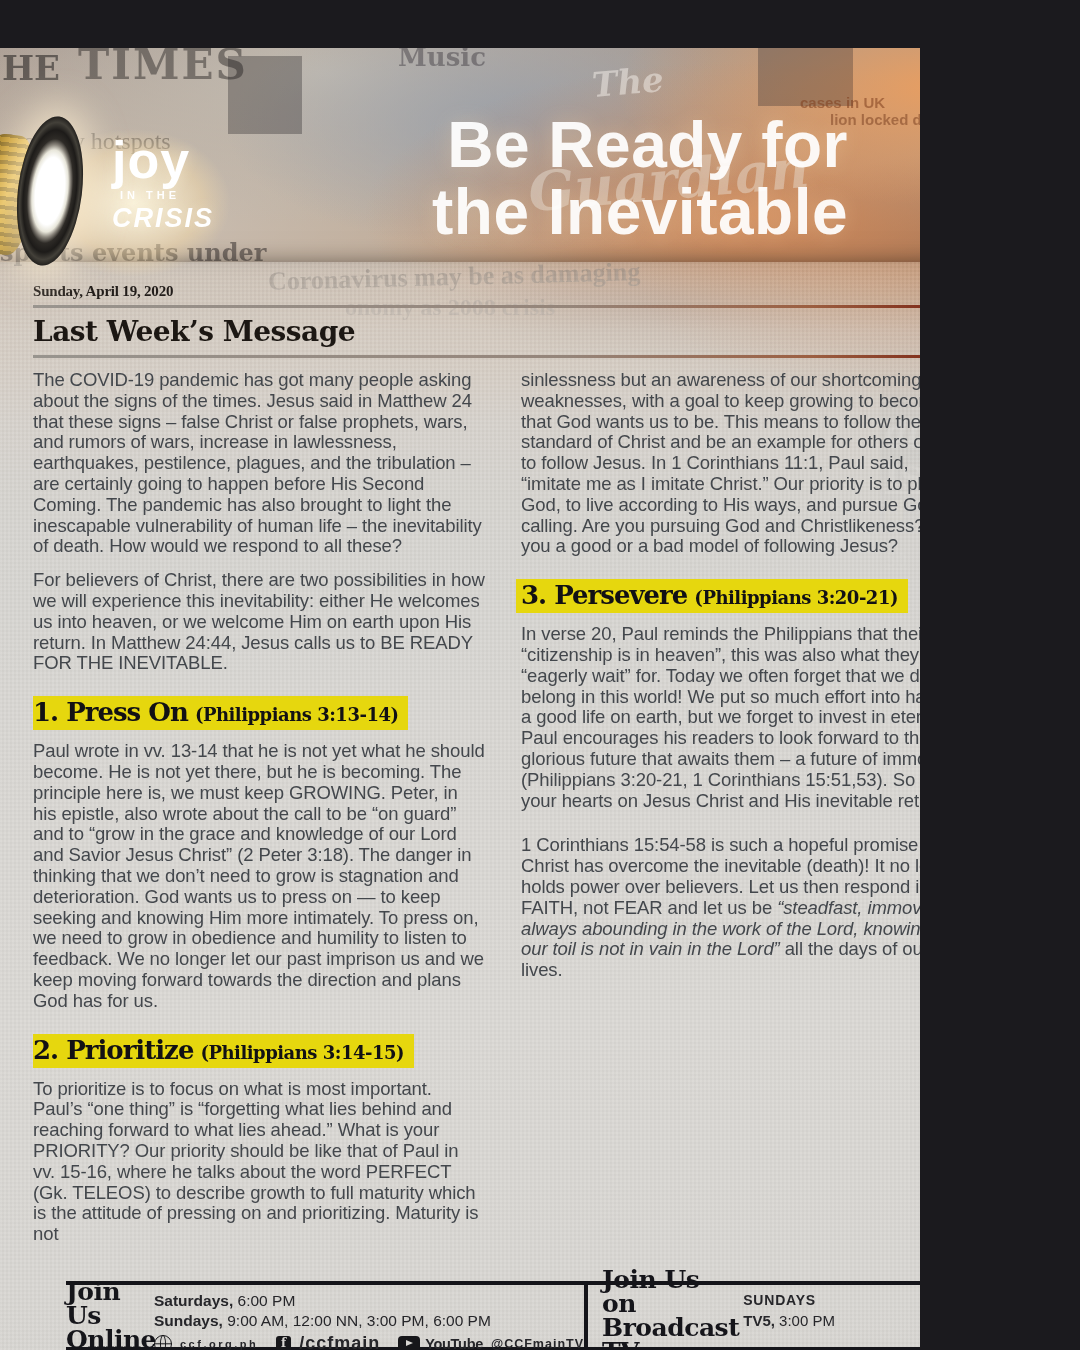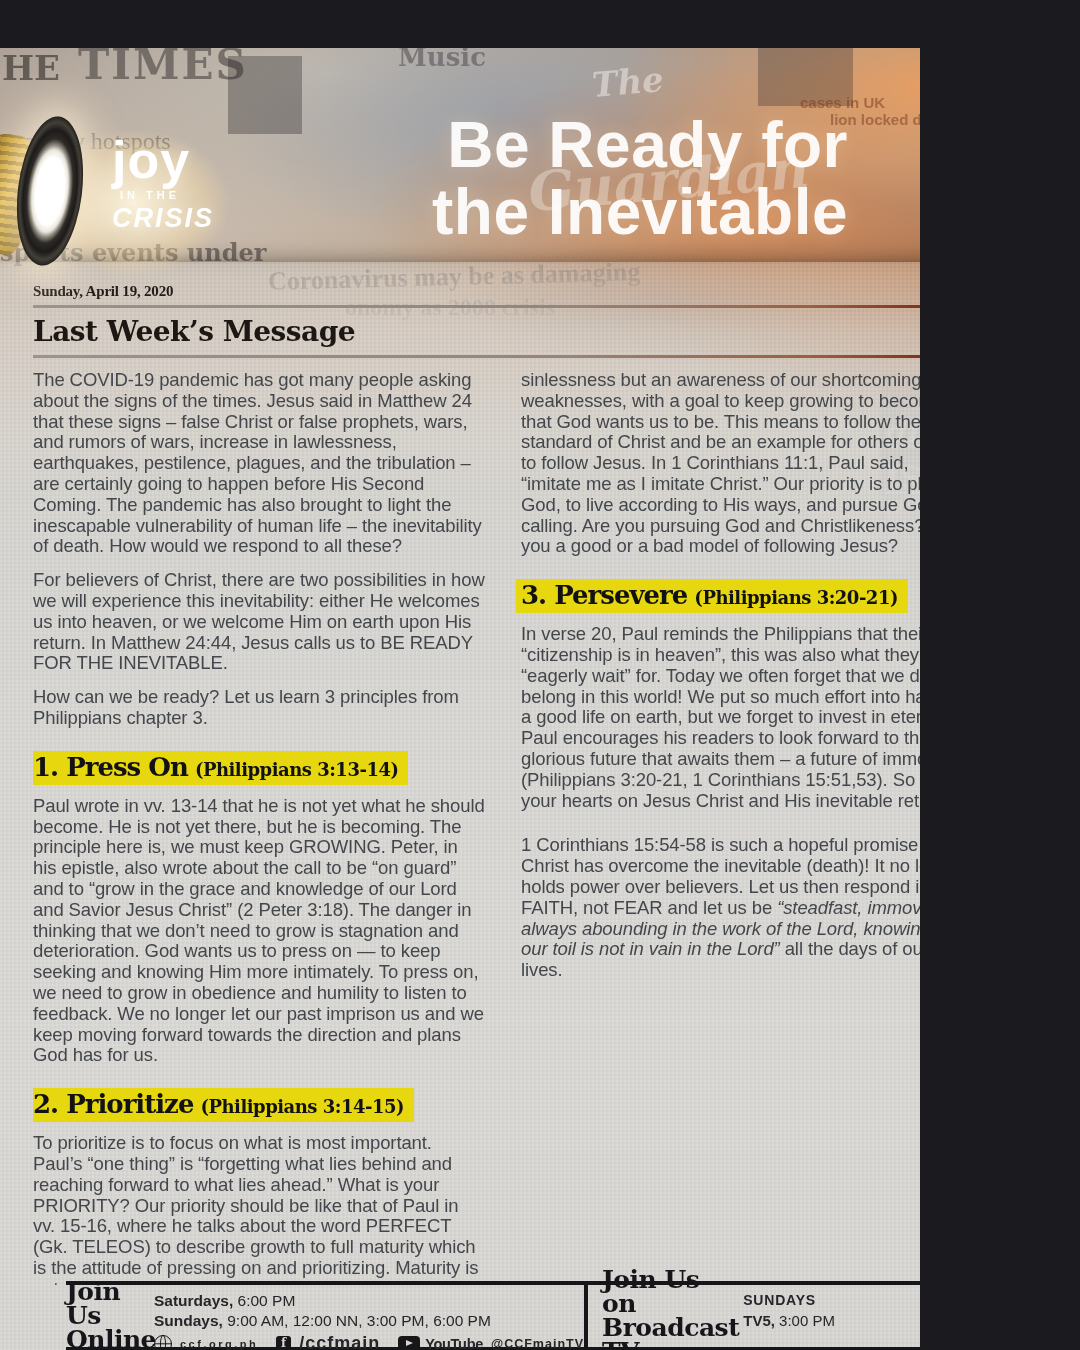--- a/index.html
+++ b/index.html
@@ -202,21 +202,20 @@
     <div class="paper-inner">
       <div class="date">Sunday, April 19, 2020</div>
       <div class="rule"></div>
       <h2 class="section-title">Last Week’s Message</h2>
       <div class="rule"></div>
 
       <div class="columns">
         <div class="col">
           <p>The COVID-19 pandemic has got many people asking about the signs of the times. Jesus said in Matthew 24 that these signs – false Christ or false prophets, wars, and rumors of wars, increase in lawlessness, earthquakes, pestilence, plagues, and the tribulation – are certainly going to happen before His Second Coming. The pandemic has also brought to light the inescapable vulnerability of human life – the inevitability of death. How would we respond to all these?</p>
           <p>For believers of Christ, there are two possibilities in how we will experience this inevitability: either He welcomes us into heaven, or we welcome Him on earth upon His return. In Matthew 24:44, Jesus calls us to BE READY FOR THE INEVITABLE.</p>
-          <p>How can we be ready? Let us learn 3 principles from Philippians chapter 3.</p>
           <div class="h-line">
             <span class="h-big">1. Press On</span><span class="h-ref">(Philippians 3:13-14)</span>
           </div>
           <p>Paul wrote in vv. 13-14 that he is not yet what he should become. He is not yet there, but he is becoming. The principle here is, we must keep GROWING. Peter, in his epistle, also wrote about the call to be “on guard” and to “grow in the grace and knowledge of our Lord and Savior Jesus Christ” (2 Peter 3:18). The danger in thinking that we don’t need to grow is stagnation and deterioration. God wants us to press on — to keep seeking and knowing Him more intimately. To press on, we need to grow in obedience and humility to listen to feedback. We no longer let our past imprison us and we keep moving forward towards the direction and plans God has for us.</p>
           <div class="h-line">
             <span class="h-big">2. Prioritize</span><span class="h-ref">(Philippians 3:14-15)</span>
           </div>
           <p>To prioritize is to focus on what is most important. Paul’s “one thing” is “forgetting what lies behind and reaching forward to what lies ahead.” What is your PRIORITY? Our priority should be like that of Paul in vv. 15-16, where he talks about the word PERFECT (Gk. TELEOS) to describe growth to full maturity which is the attitude of pressing on and prioritizing. Maturity is not</p>
         </div>
 

